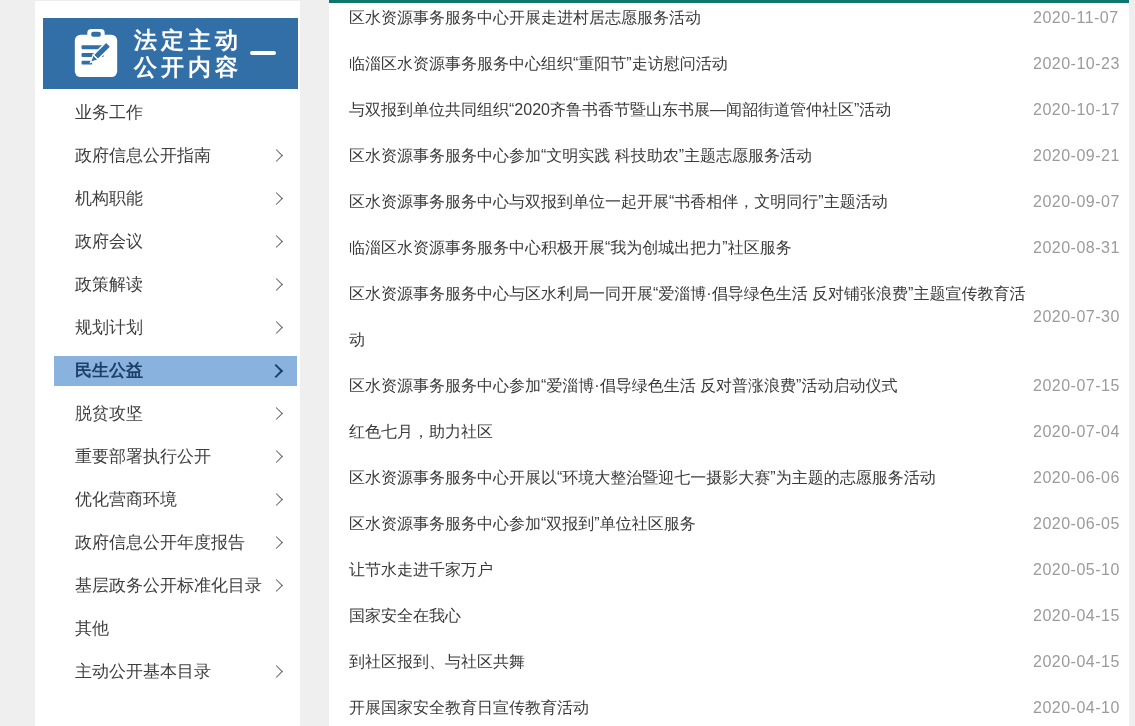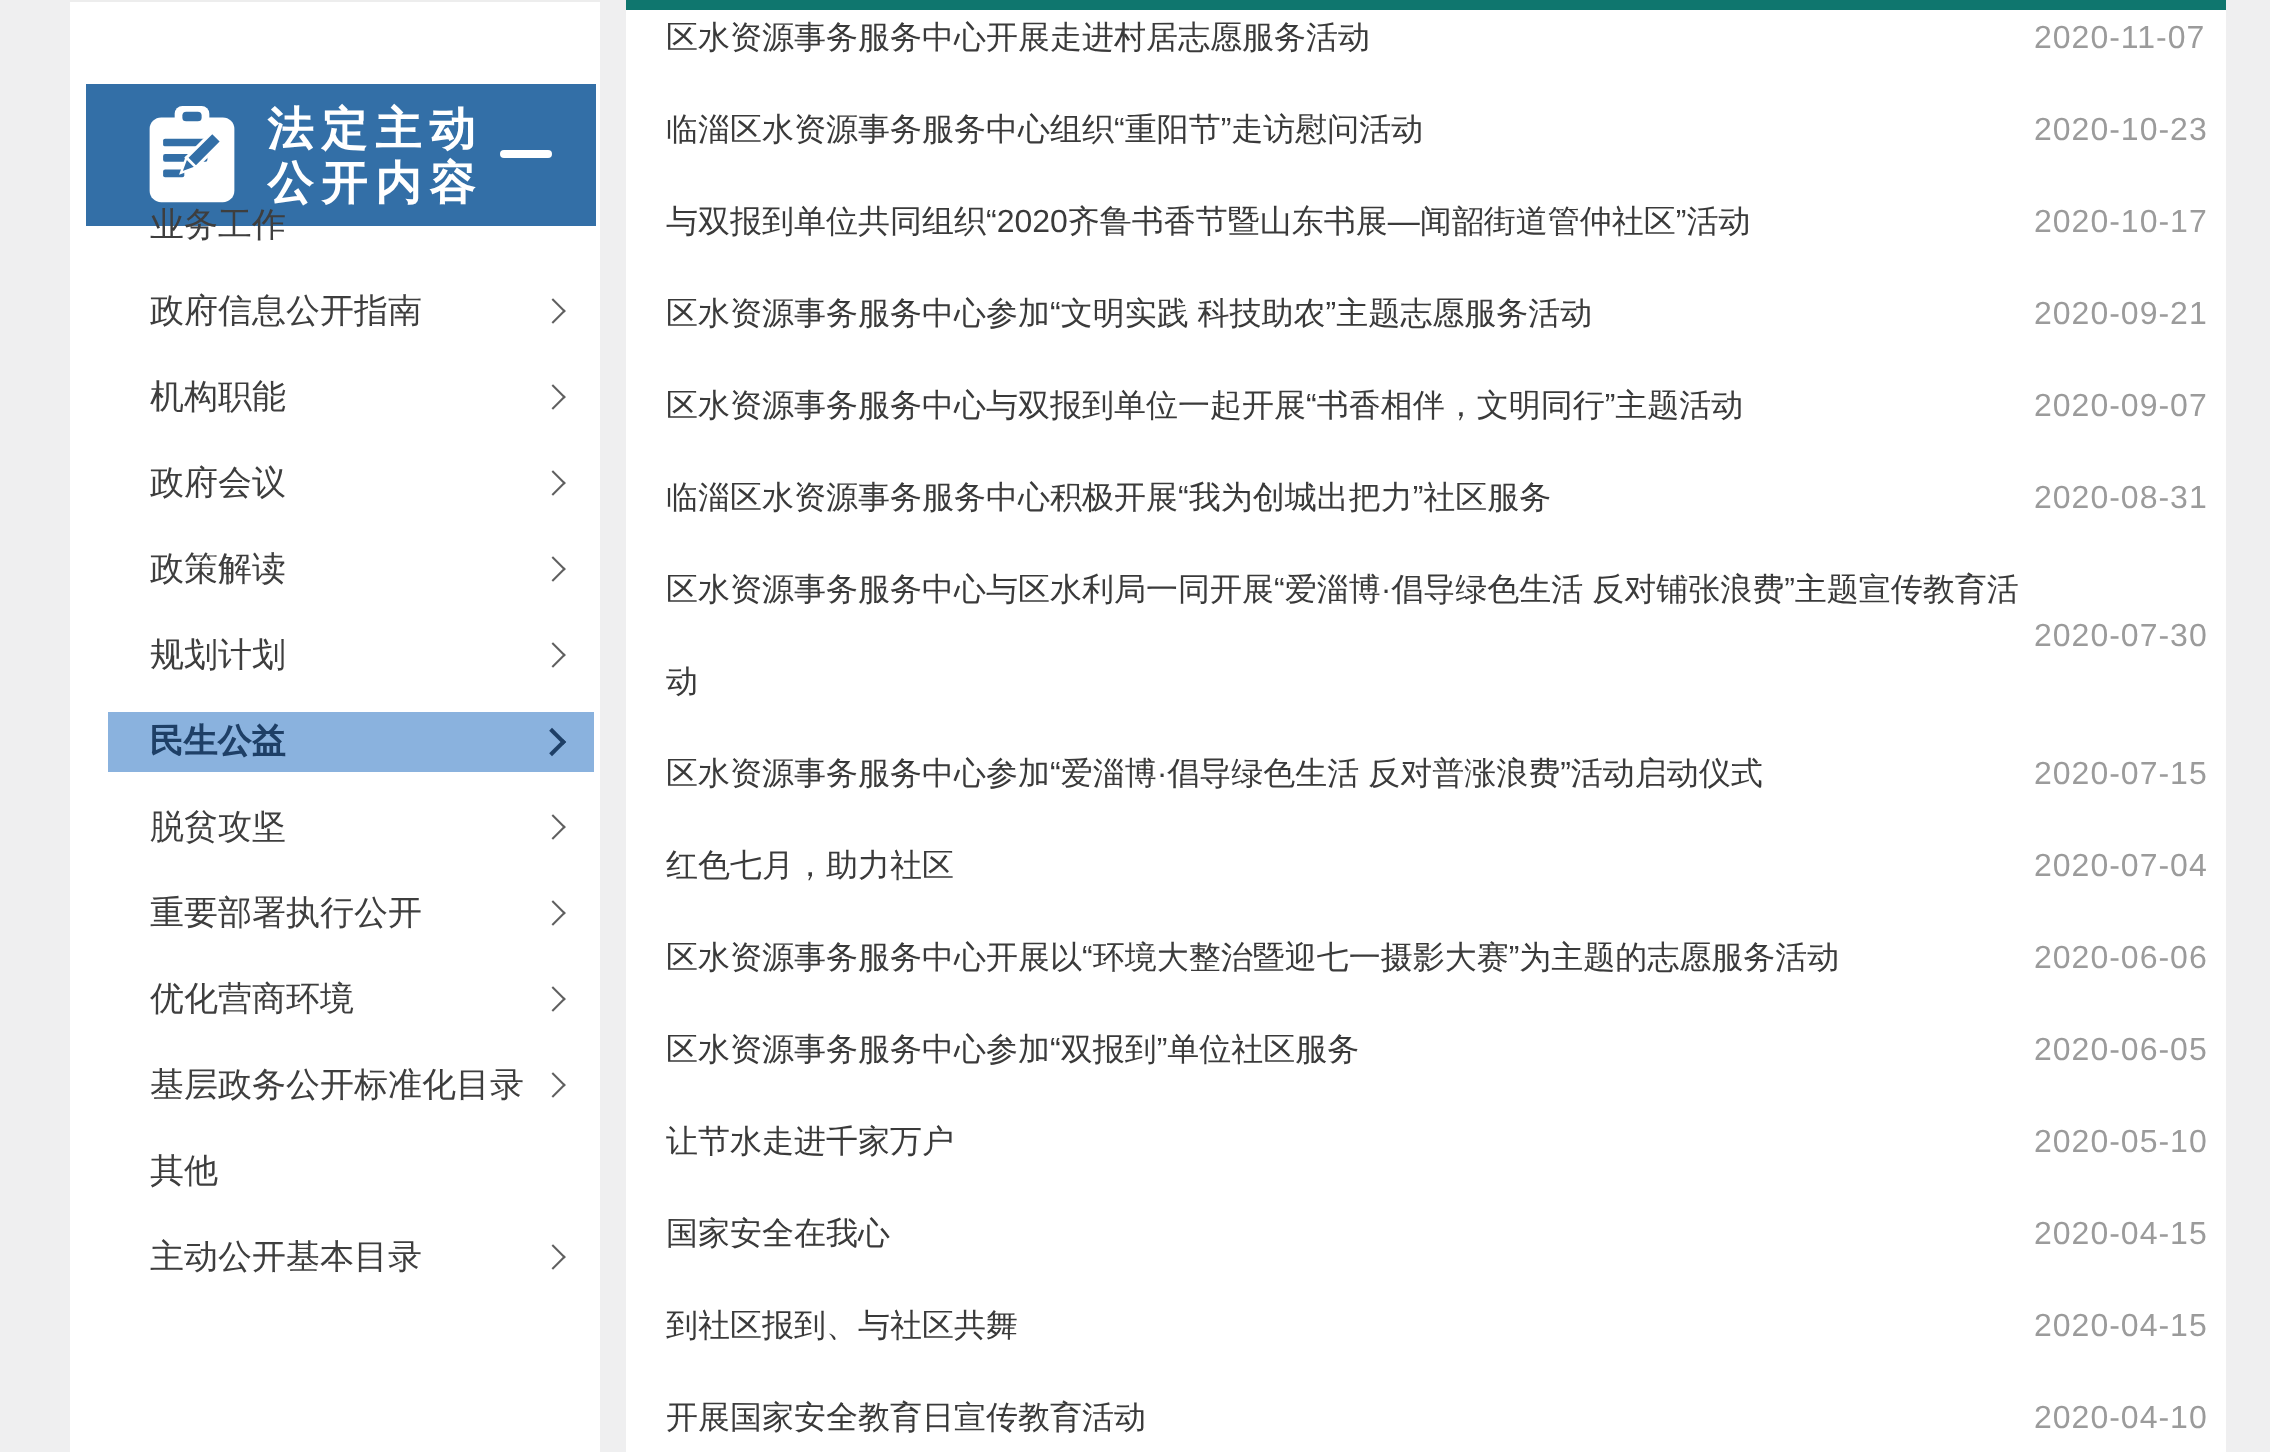--- a/index.html
+++ b/index.html
@@ -9,21 +9,21 @@
     font-family:"Liberation Sans","DejaVu Sans",sans-serif;
     -webkit-font-smoothing:antialiased;
   }
   
   .sidebar{
     position:absolute;left:35px;top:0;width:265px;height:726px;
     background:#ffffff;border-top:1px solid #ededed;box-sizing:border-box;
   }
   .side-header{
     position:absolute;left:8px;top:17px;width:255px;height:71px;
-    display:flex;align-items:center;box-sizing:border-box;padding-left:29px;margin-top:24px;
+    display:flex;align-items:center;box-sizing:border-box;padding-left:29px;
   }
   .side-header .hicon{flex:0 0 auto;width:48px;height:52px;display:block;}
   .htitle{
     margin-left:14px;color:#ffffff;font-size:23px;font-weight:bold;
     line-height:27px;letter-spacing:4px;white-space:nowrap;
   }
   .collapse-btn{
     position:absolute;right:22px;top:33px;width:26px;height:4px;
     background:#ffffff;border-radius:2px;cursor:pointer;
   }
@@ -37,22 +37,22 @@
   .menu .lbl{flex:1;font-size:17px;color:#3e3e3e;white-space:nowrap;}
   .menu li.active .row-inner{background:#8ab2de;}
   .menu li.active .lbl{font-weight:bold;color:#1e3f66;}
   .chev{
     width:8px;height:8px;border-top:1.5px solid #5f5f5f;border-right:1.5px solid #5f5f5f;
     transform:rotate(45deg);flex:0 0 auto;margin-right:2px;
   }
   .menu li.active .chev{border-color:#1e3f66;border-width:2px;}
   
   .main{
-    position:absolute;left:313px;top:0;width:800px;height:726px;
-    background:#ffffff;border-top:5px solid #0f766e;box-sizing:border-box;
+    position:absolute;left:329px;top:0;width:800px;height:726px;
+    background:#ffffff;border-top:3px solid #0f766e;box-sizing:border-box;
     padding:0 13px 0 20px;overflow:hidden;
   }
   .articles{margin:-8px 0 0 0;padding:0;list-style:none;}
   .articles li{
     display:flex;align-items:center;min-height:46px;cursor:pointer;
   }
   .articles .atitle{
     width:684px;flex:0 0 auto;font-size:16px;color:#3a3a3a;line-height:46px;
   }
   .articles .adate{
@@ -138,20 +138,26 @@
         </div>
       </li>
       <li>
         <div class="row-inner">
           <span class="lbl">优化营商环境</span>
           <span class="chev"></span>
         </div>
       </li>
       <li>
         <div class="row-inner">
+          <span class="lbl">政府信息公开年度报告</span>
+          <span class="chev"></span>
+        </div>
+      </li>
+      <li>
+        <div class="row-inner">
           <span class="lbl">基层政务公开标准化目录</span>
           <span class="chev"></span>
         </div>
       </li>
       <li>
         <div class="row-inner">
           <span class="lbl">其他</span>
         </div>
       </li>
       <li>

